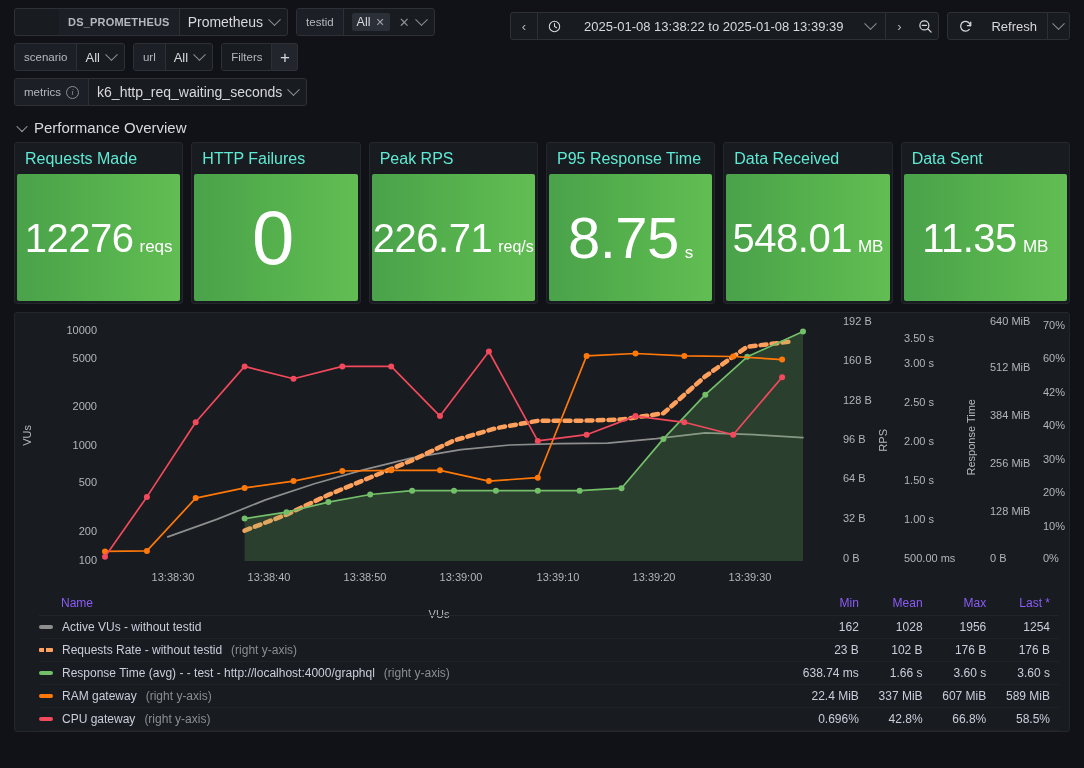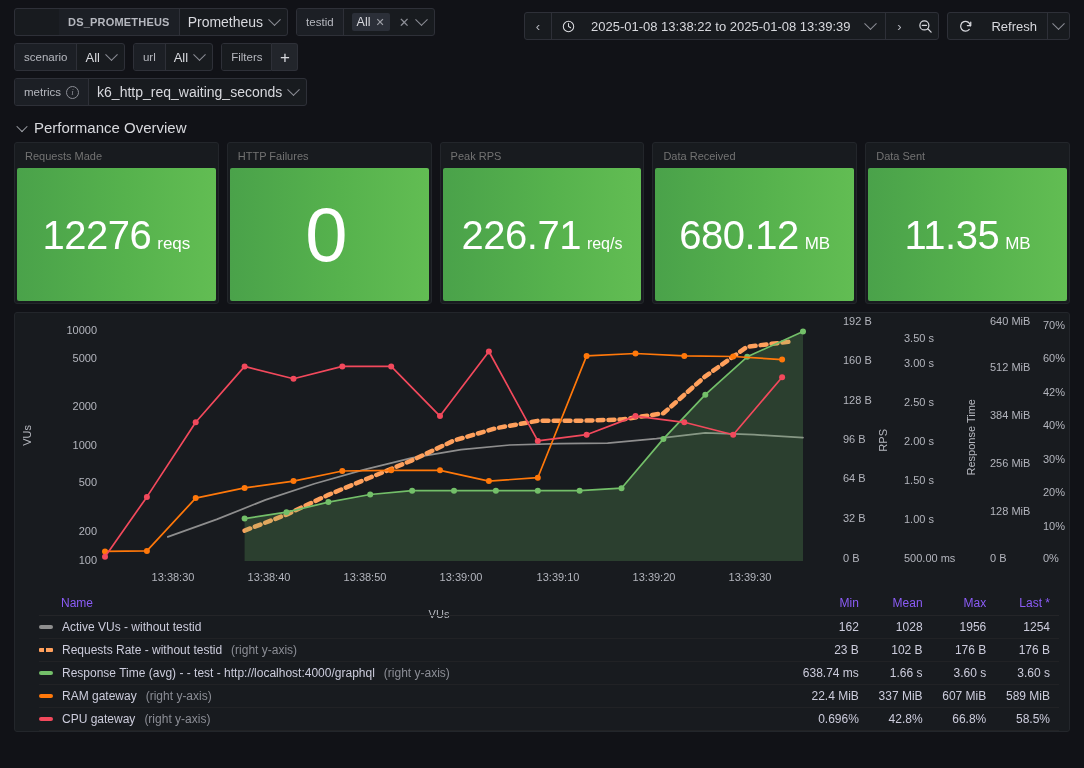--- a/index.html
+++ b/index.html
@@ -102,21 +102,21 @@
     background: #181b1f;
     height: 28px;
   }
   .tbtn {
     display:flex; align-items:center; justify-content:center;
     width: 26px;
     color: #b6b8bf; font-size: 13px;
     cursor: pointer;
   }
   .trange {
-    display:flex; align-items:center; gap: 16px;
+    display:flex; align-items:center; gap: 23px;
     padding: 0 10px;
     border-left: 1px solid #2e3038;
     border-right: 1px solid #2e3038;
     font-size: 13px; color: #d8d9de;
     cursor: pointer;
   }
   .clockicon { width: 13px; height: 13px; }
   .refreshgroup {
     display:flex; align-items:stretch;
     border: 1px solid #2e3038; border-radius: 3px;
@@ -160,21 +160,21 @@
   .statpanel {
     flex: 1;
     background: #181b1f;
     border: 1px solid #23262b;
     border-radius: 3px;
     height: 162px;
     display: flex; flex-direction: column;
     overflow: hidden;
   }
   .stattitle {
-    font-size: 11px; color: #737373;
+    font-size: 16px; color: #5eead4;
     padding: 7px 10px 6px 10px;
     font-weight: 500;
   }
   .statbody {
     flex: 1;
     margin: 0 2px 2px 2px;
     border-radius: 2px;
     background: linear-gradient(to right, #4aa24a 0%, #56b24d 55%, #62bd53 100%);
     display: flex; align-items: center; justify-content: center;
     position: relative;
@@ -398,26 +398,35 @@
   <div class="statpanel">
     <div class="stattitle">Peak RPS</div>
     <div class="statbody">
       <div class="statvalwrap">
         <span class="statval">226.71</span>
         <span class="statunit sm">req/s</span>
       </div>
     </div>
   </div>
 
+  <div class="statpanel">
+    <div class="stattitle">P95 Response Time</div>
+    <div class="statbody">
+      <div class="statvalwrap">
+        <span class="statval big" style="font-size:58px;">8.75</span>
+        <span class="statunit">s</span>
+      </div>
+    </div>
+  </div>
 
   <div class="statpanel">
     <div class="stattitle">Data Received</div>
     <div class="statbody">
       <div class="statvalwrap">
-        <span class="statval">680.12</span>
+        <span class="statval">548.01</span>
         <span class="statunit">MB</span>
       </div>
     </div>
   </div>
 
   <div class="statpanel">
     <div class="stattitle">Data Sent</div>
     <div class="statbody">
       <div class="statvalwrap">
         <span class="statval">11.35</span>

